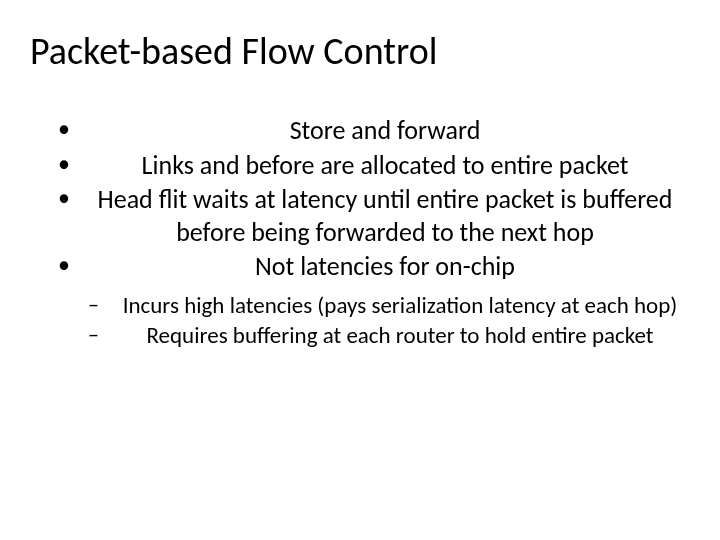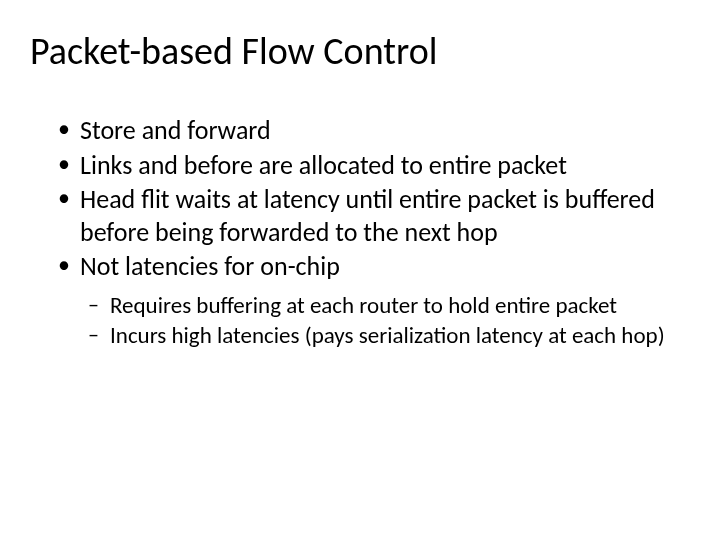--- a/index.html
+++ b/index.html
@@ -1,18 +1,19 @@
 <!DOCTYPE html>
 <html><head>
   <meta charset="utf-8">
   <style>
     * {
       margin: 0;
       padding: 0;
       box-sizing: border-box;
+      text-align: center;
     }
     body {
       width: 720px;
       height: 540px;
       background: #ffffff;
       font-family: Calibri, 'Segoe UI', Arial, sans-serif;
       color: #000000;
       padding: 20px 30px;
       overflow: hidden;
     }
@@ -68,15 +69,15 @@
 <h1 class="title">Packet-based Flow Control</h1>
 
 <ul class="bullet-list">
   <li class="bullet-item">Store and forward</li>
   <li class="bullet-item">Links and before are allocated to entire packet</li>
   <li class="bullet-item">Head flit waits at latency until entire packet is buffered before being forwarded to the next hop</li>
   <li class="bullet-item">Not latencies for on-chip</li>
 </ul>
 
 <ul class="sub-bullet-list">
+  <li class="sub-bullet-item">Incurs high latencies (pays serialization latency at each hop)</li>
   <li class="sub-bullet-item">Requires buffering at each router to hold entire packet</li>
-  <li class="sub-bullet-item">Incurs high latencies (pays serialization latency at each hop)</li>
 </ul>
 
 </body></html>

